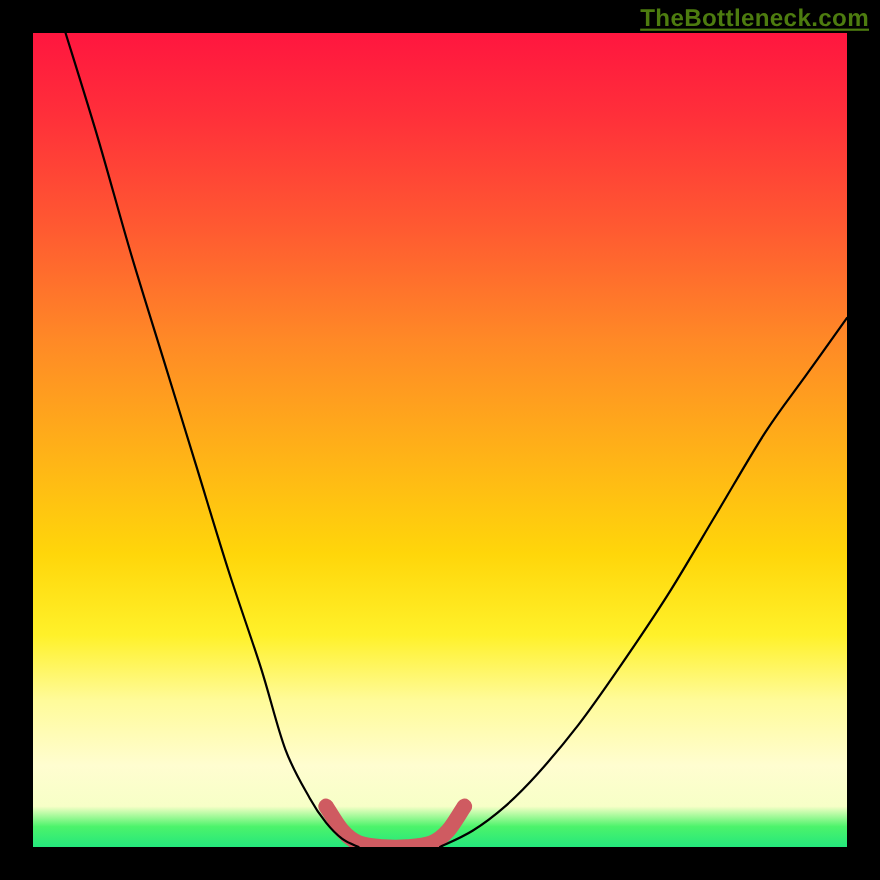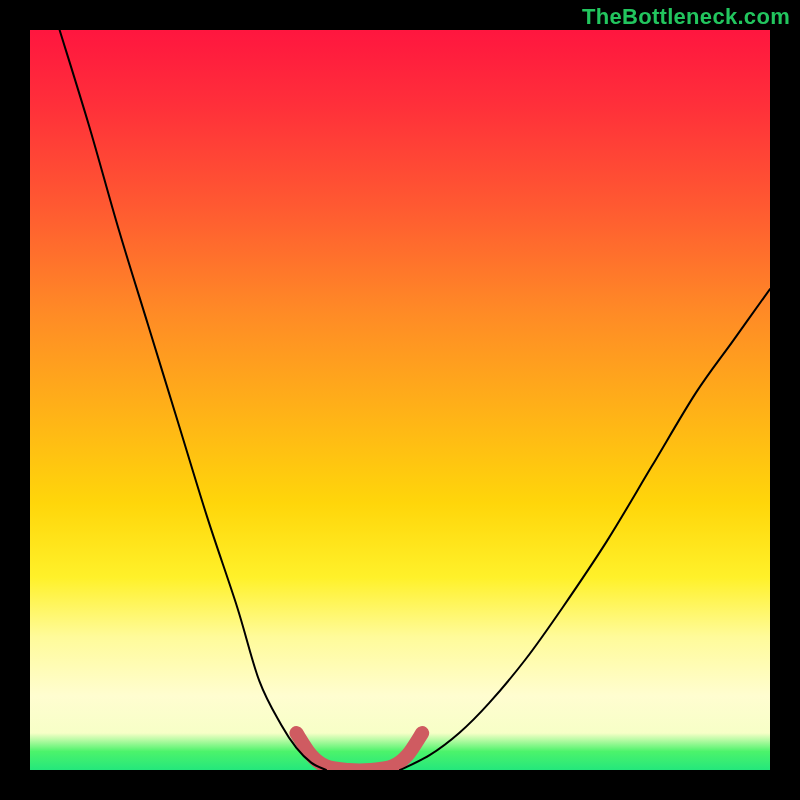--- a/index.html
+++ b/index.html
@@ -14,25 +14,26 @@
   .frame {
     position: relative;
     width: 800px;
     height: 800px;
     background: #000;
   }
   .watermark {
     position: absolute;
     top: 4px;
     right: 10px;
-    color: #22c55e;
+    color: #4d7c0f;
     font-size: 22px;
     font-weight: 600;
     letter-spacing: 0.3px;
     z-index: 10;
+    text-decoration: underline;
   }
   .plot-area {
     position: absolute;
     left: 30px;
     top: 30px;
     width: 740px;
     height: 740px;
     overflow: hidden;
   }
   .gradient {

